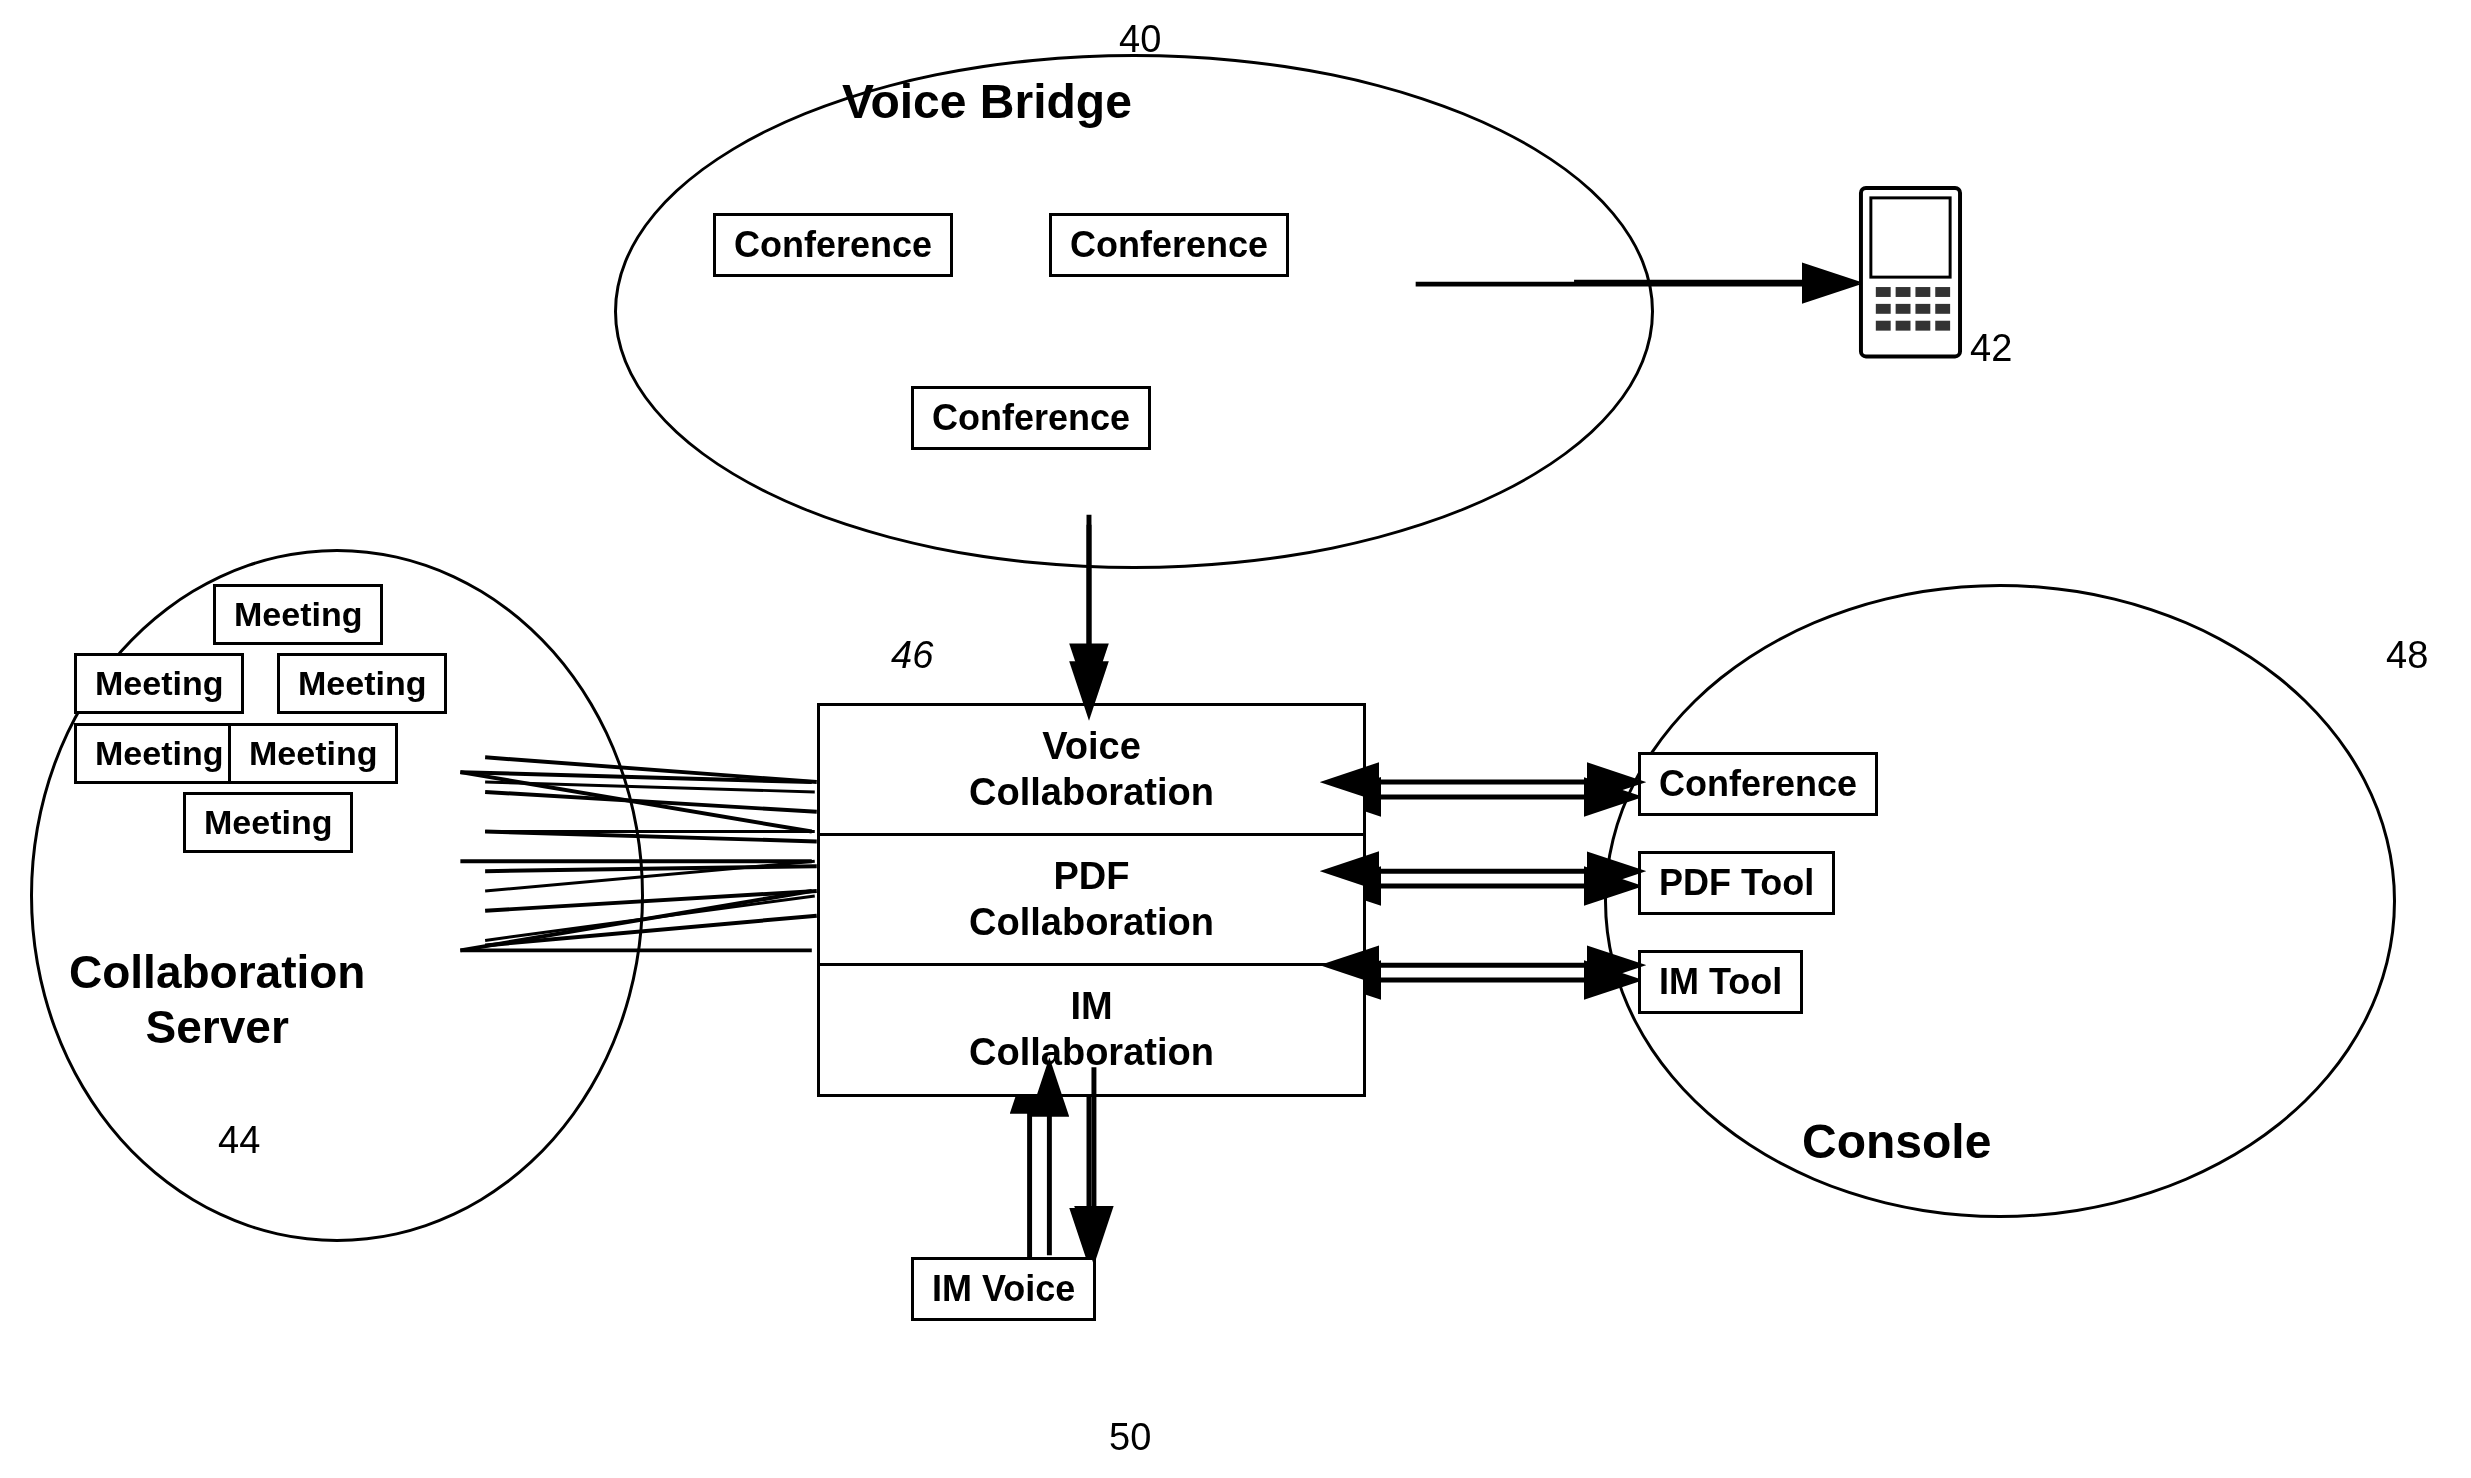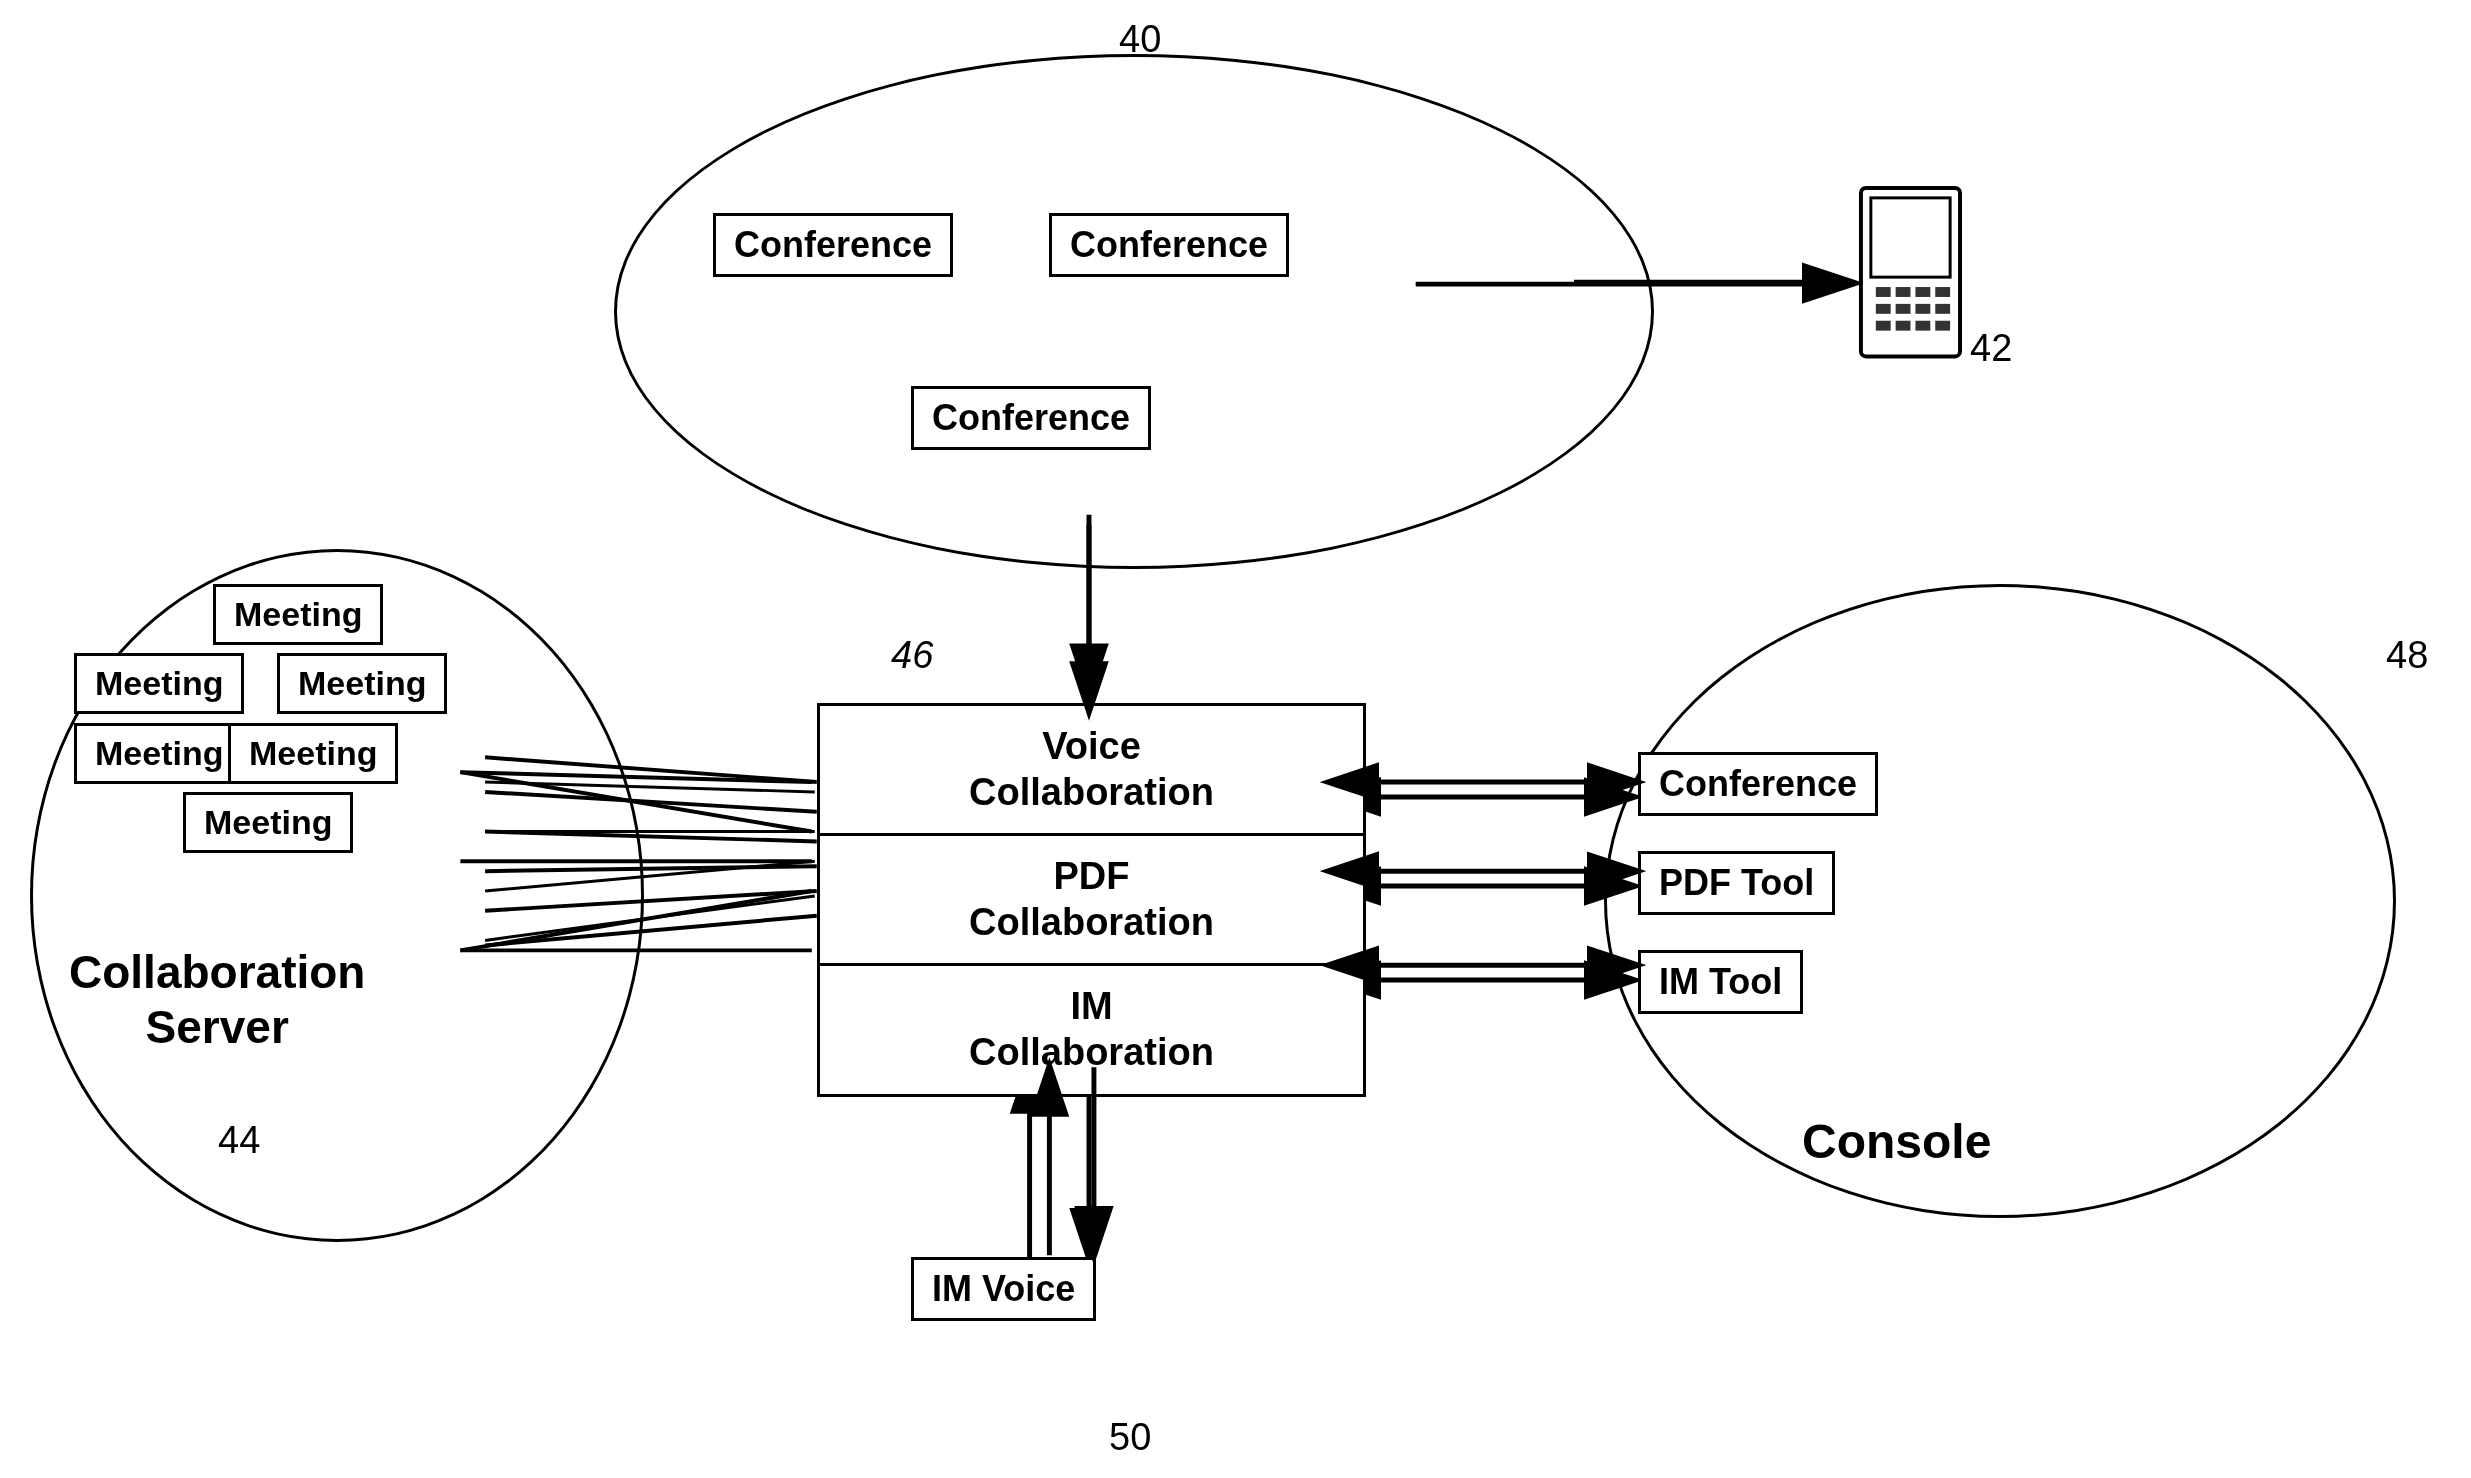--- a/index.html
+++ b/index.html
@@ -129,20 +129,21 @@
   <line x1="1040" y1="1290" x2="1040" y2="1075" stroke="#000" stroke-width="5" marker-end="url(#arrow-end)"></line>
 
 </svg>
 
 <div class="diagram-container">
 
   <div class="number-label" style="top:18px; left:1119px;">40</div>
 
   <div class="ellipse" style="top:54px; left:614px; width:1040px; height:515px;"></div>
 
+  <div class="ellipse-label" style="top:74px; left:842px;">Voice Bridge</div>
 
   <div class="label-box" style="top:213px; left:713px;">Conference</div>
 
   <div class="label-box" style="top:213px; left:1049px;">Conference</div>
 
   <div class="label-box" style="top:386px; left:911px;">Conference</div>
 
   <div class="number-label" style="top:327px; left:1970px;">42</div>
 
   <div class="device-icon" style="top:183px; left:1856px;">

